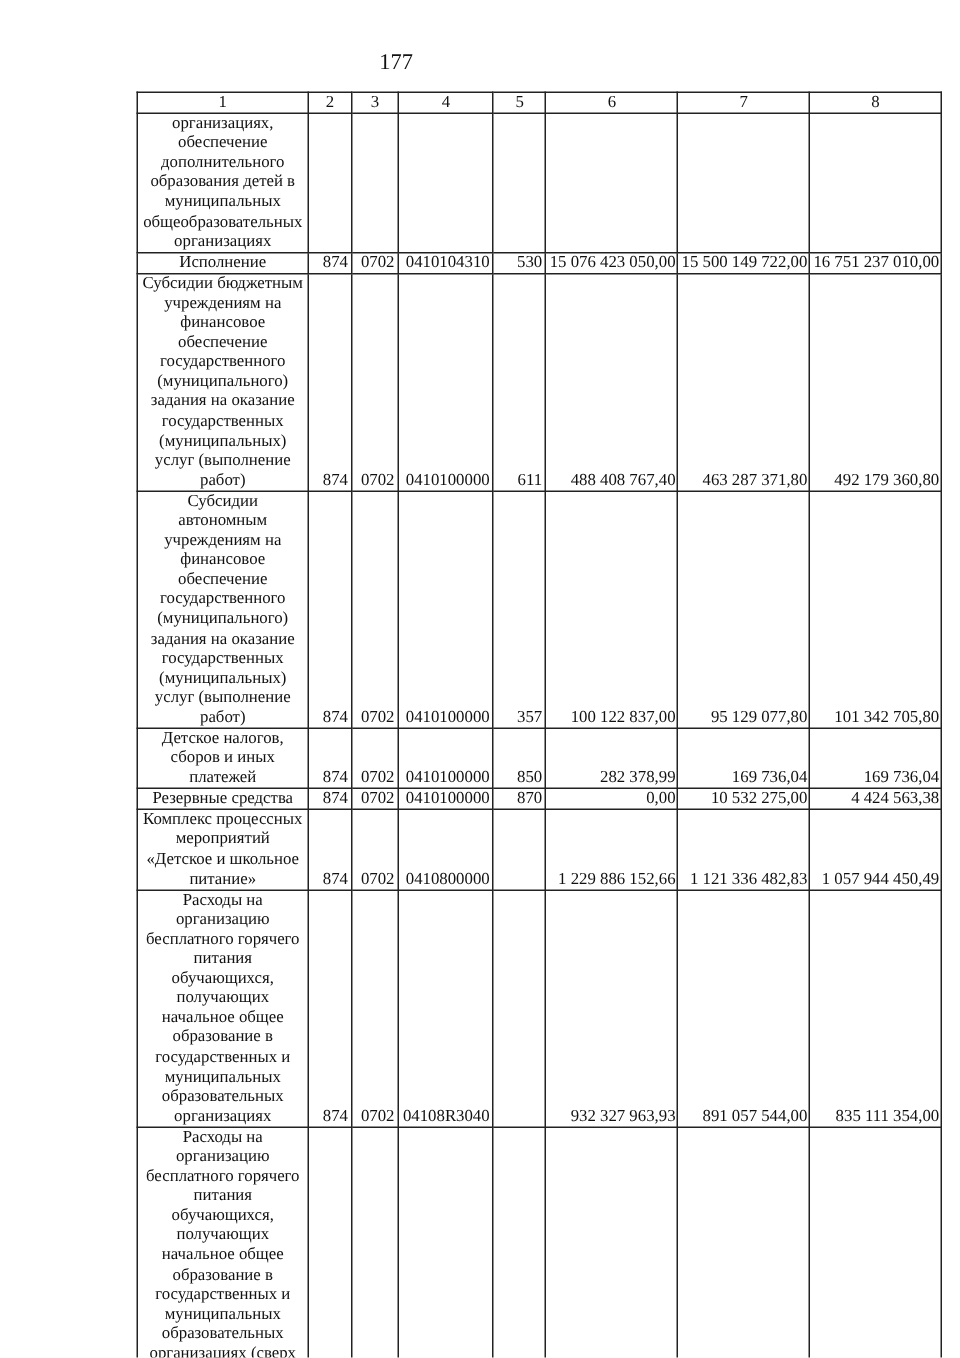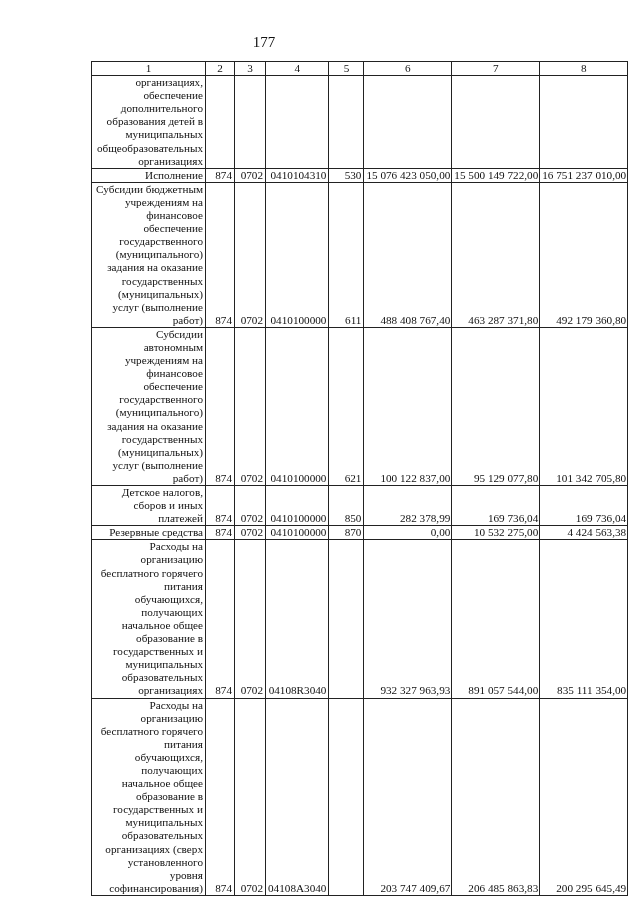--- a/index.html
+++ b/index.html
@@ -1,21 +1,21 @@
 <!DOCTYPE html>
 <html><head>
 <meta charset="utf-8">
 <style>
   html, body { margin:0; padding:0; background:#ffffff; }
   body { width:640px; height:905px; position:relative; font-family:"Liberation Serif","DejaVu Serif",serif; color:#111; }
   .page-num { position:absolute; top:34px; left:0; width:528px; text-align:center; font-size:15px; }
   table.tbl { position:absolute; top:61px; left:91px; border-collapse:collapse; table-layout:fixed; font-size:11.2px; line-height:13.1px; }
   table.tbl td { border:1px solid #222; padding:0 2px; vertical-align:bottom; white-space:nowrap; }
   table.tbl tr.head td { text-align:center; vertical-align:middle; height:13px; }
-  td.name { white-space:normal !important; text-align:right; }
+  td.name { white-space:normal !important; text-align:center; }
   td.c { text-align:right; }
   td.num { text-align:right; padding-right:1px !important; }
   .namecell { white-space:pre-line; }
 </style>
 </head>
 <body>
 
 <div class="page-num">177</div>
 
 <table class="tbl">
@@ -94,21 +94,21 @@
 обеспечение
 государственного
 (муниципального)
 задания на оказание
 государственных
 (муниципальных) услуг
 (выполнение работ)</td>
     <td class="c">874</td>
     <td class="c">0702</td>
     <td class="c">0410100000</td>
-    <td class="c">621</td>
+    <td class="c">357</td>
     <td class="num">100 122 837,00</td>
     <td class="num">95 129 077,80</td>
     <td class="num">101 342 705,80</td>
   </tr>
       <tr>
     <td class="name namecell">Детское налогов, сборов
 и иных платежей</td>
     <td class="c">874</td>
     <td class="c">0702</td>
     <td class="c">0410100000</td>
@@ -119,20 +119,32 @@
   </tr>
       <tr>
     <td class="name namecell">Резервные средства</td>
     <td class="c">874</td>
     <td class="c">0702</td>
     <td class="c">0410100000</td>
     <td class="c">870</td>
     <td class="num">0,00</td>
     <td class="num">10 532 275,00</td>
     <td class="num">4 424 563,38</td>
+  </tr>
+      <tr>
+    <td class="name namecell">Комплекс процессных
+мероприятий «Детское
+и школьное питание»</td>
+    <td class="c">874</td>
+    <td class="c">0702</td>
+    <td class="c">0410800000</td>
+    <td class="c"></td>
+    <td class="num">1 229 886 152,66</td>
+    <td class="num">1 121 336 482,83</td>
+    <td class="num">1 057 944 450,49</td>
   </tr>
       <tr>
     <td class="name namecell">Расходы на
 организацию
 бесплатного горячего
 питания обучающихся,
 получающих начальное
 общее образование в
 государственных и
 муниципальных

